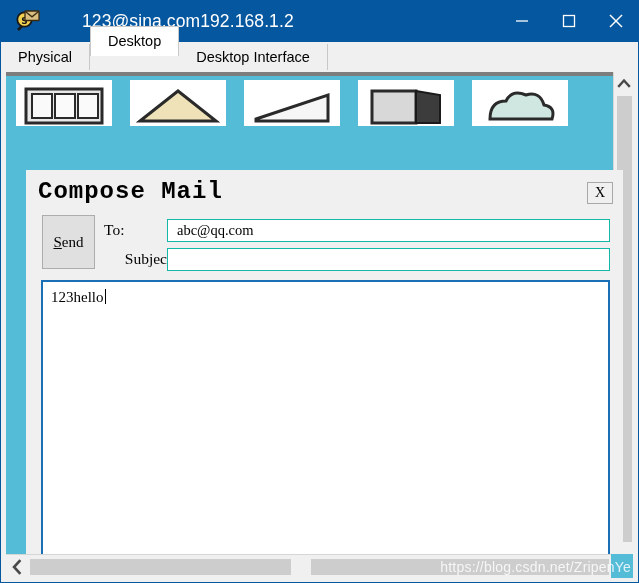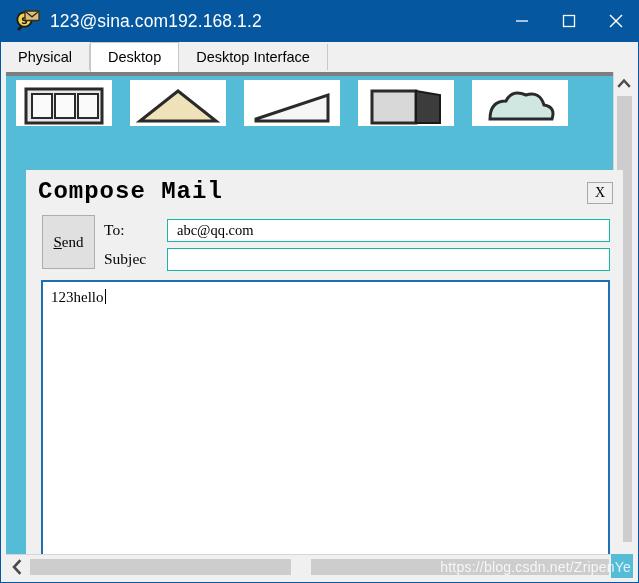--- a/index.html
+++ b/index.html
@@ -26,20 +26,21 @@
 
   
   .titlebar {
     position: absolute;
     left: 0; top: 0;
     width: 639px;
     height: 42px;
     background: #05579f;
     display: flex;
     align-items: center;
+    gap: 32px;
   }
   .app-icon {
     position: relative;
     width: 30px;
     height: 26px;
     margin-left: 12px;
     flex: 0 0 auto;
   }
   .title-text {
     color: #ffffff;
@@ -89,21 +90,21 @@
     border-right: 1px solid #c8c8c8;
     box-sizing: border-box;
     white-space: nowrap;
     margin-bottom: 2px;
   }
   .tab:first-child { border-left: 1px solid #c8c8c8; }
   .tab.active {
     background: #ffffff;
     height: 30px;
     line-height: 28px;
-    margin-bottom: 0;
+    margin-bottom: 16px;
     border-left: 1px solid #c8c8c8;
     border-top: 1px solid #c8c8c8;
     position: relative;
     z-index: 2;
   }
 
   
   .desktop-panel {
     position: absolute;
     left: 6px; top: 72px;
@@ -227,21 +228,21 @@
   .send-btn u { text-decoration: underline; }
 
   .field-row {
     position: absolute;
     left: 78px;
     height: 24px;
     display: flex;
     align-items: center;
   }
   .field-row.to  { top: 48px; align-items: center; }
-  .field-row.sub { top: 77px; }
+  .field-row.sub { top: 77px; text-align: right; }
   .field-label {
     width: 63px;
     font-family: "Liberation Serif", serif;
     font-size: 15.5px;
     color: #000000;
     white-space: nowrap;
     overflow: hidden;
     flex: 0 0 auto;
   }
   .field-input {

